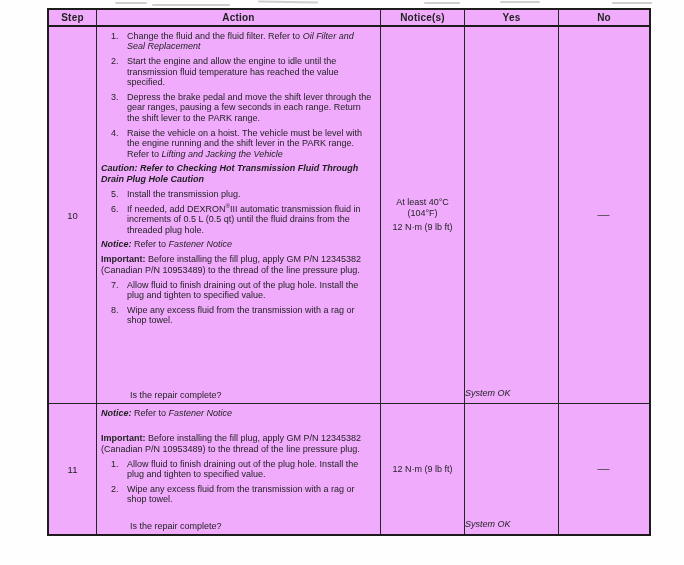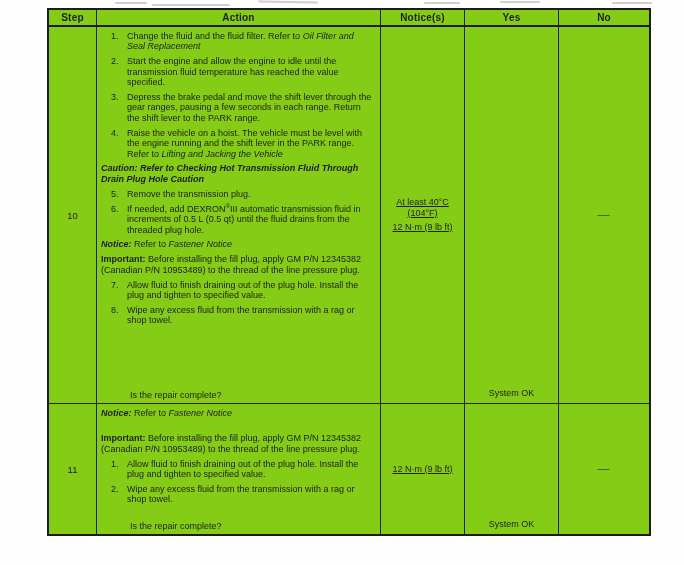--- a/index.html
+++ b/index.html
@@ -15,21 +15,21 @@
   .artifact{position:absolute;background:#a8a8a8;opacity:.55;border-radius:1px;}
 
   #doc-table{
     position:absolute;left:47px;top:8px;
     width:604px;height:528px;
     box-sizing:border-box;
     border:2px solid #1c1c1c;
     display:grid;
     grid-template-columns:48px 284px 84px 94px 1fr;
     grid-template-rows:17px 377px 1fr;
-    background:#84cc16;
+    background:#f0abfc;
   }
   .cell{
     box-sizing:border-box;
     border-right:1.5px solid #242424;
     border-bottom:1.5px solid #242424;
     overflow:hidden;
   }
   .cell.last-col{border-right:none;}
   .cell.last-row{border-bottom:none;}
   .hcell{
@@ -52,24 +52,24 @@
   .a-para{margin:0 0 4.5px 0;}
   .a-para.gap-after{margin-bottom:15px;}
   .b{font-weight:bold;}
   .it{font-style:italic;}
   sup{font-size:6px;line-height:0;vertical-align:super;}
   .question{margin-top:auto;padding-top:2px;font-size:9px;padding-left:29px;}
   .value-cell{
     display:flex;flex-direction:column;justify-content:center;align-items:center;
     text-align:center;font-size:9px;line-height:11px;padding:2px;
   }
-  .v-line{margin:1.5px 0;text-decoration:underline;}
+  .v-line{margin:1.5px 0;}
   .yes-cell{
-    display:flex;align-items:flex-end;justify-content:center;
-    font-size:9px;padding-bottom:5px;
+    display:flex;align-items:flex-end;
+    font-size:9px;padding-bottom:5px;font-style:italic;
   }
   .no-cell{
     display:flex;align-items:center;justify-content:center;
     font-size:12px;color:#4d4d4d;letter-spacing:1px;
   }
 </style>
 </head>
 <body>
 
 <div id="canvas">
@@ -104,21 +104,21 @@
             <span class="a-num">3.</span>
             <span class="a-body"><span>Depress the brake pedal and move the shift lever through the gear ranges, pausing a few seconds in each range. Return the shift lever to the PARK range.</span></span>
           </div>
           <div class="a-item">
             <span class="a-num">4.</span>
             <span class="a-body"><span>Raise the vehicle on a hoist. The vehicle must be level with the engine running and the shift lever in the PARK range. Refer to </span><span class="it">Lifting and Jacking the Vehicle</span></span>
           </div>
           <div class="a-para"><span class="b it">Caution: Refer to Checking Hot Transmission Fluid Through Drain Plug Hole Caution</span></div>
           <div class="a-item">
             <span class="a-num">5.</span>
-            <span class="a-body"><span>Remove the transmission plug.</span></span>
+            <span class="a-body"><span>Install the transmission plug.</span></span>
           </div>
           <div class="a-item">
             <span class="a-num">6.</span>
             <span class="a-body"><span>If needed, add DEXRON</span><sup>®</sup><span>III automatic transmission fluid in increments of 0.5 L (0.5 qt) until the fluid drains from the threaded plug hole.</span></span>
           </div>
           <div class="a-para"><span class="b it">Notice:</span><span> Refer to </span><span class="it">Fastener Notice</span></div>
           <div class="a-para"><span class="b">Important:</span><span> Before installing the fill plug, apply GM P/N 12345382 (Canadian P/N 10953489) to the thread of the line pressure plug.</span></div>
           <div class="a-item">
             <span class="a-num">7.</span>
             <span class="a-body"><span>Allow fluid to finish draining out of the plug hole. Install the plug and tighten to specified value.</span></span>

